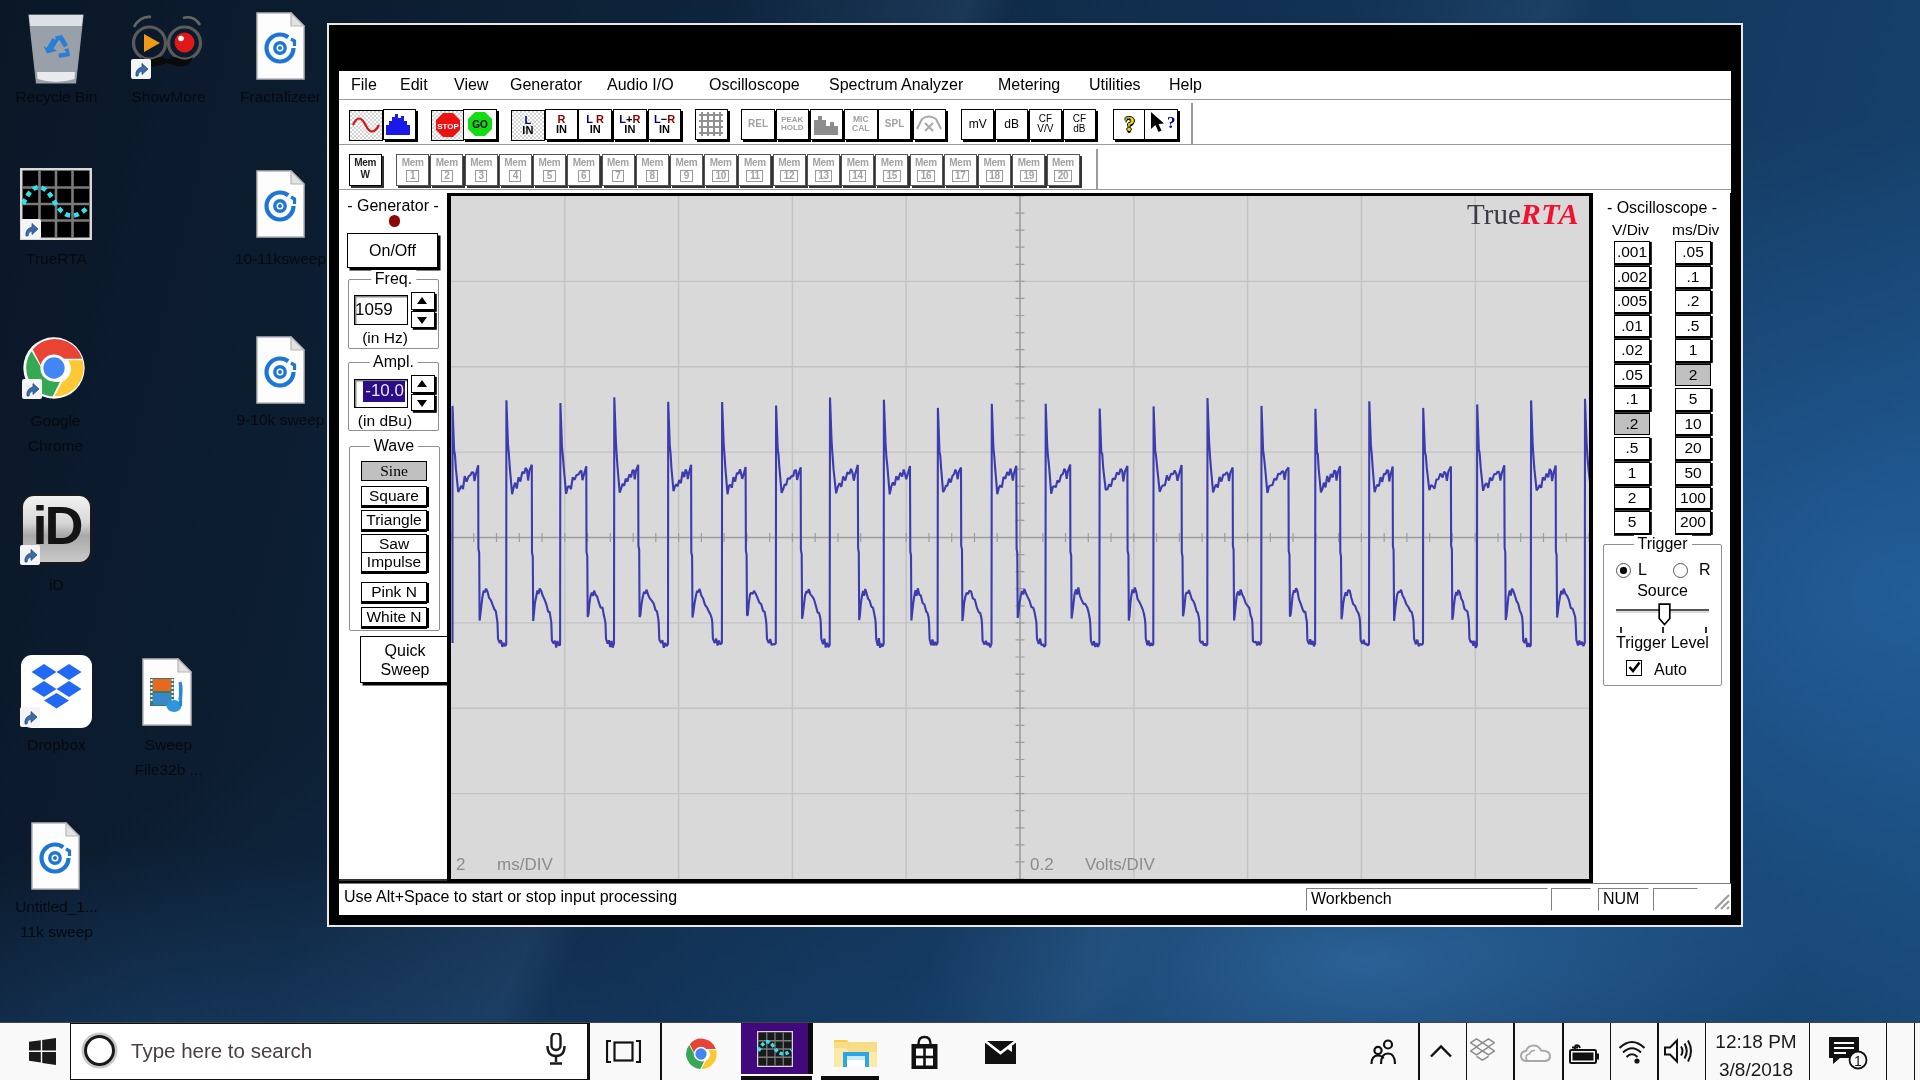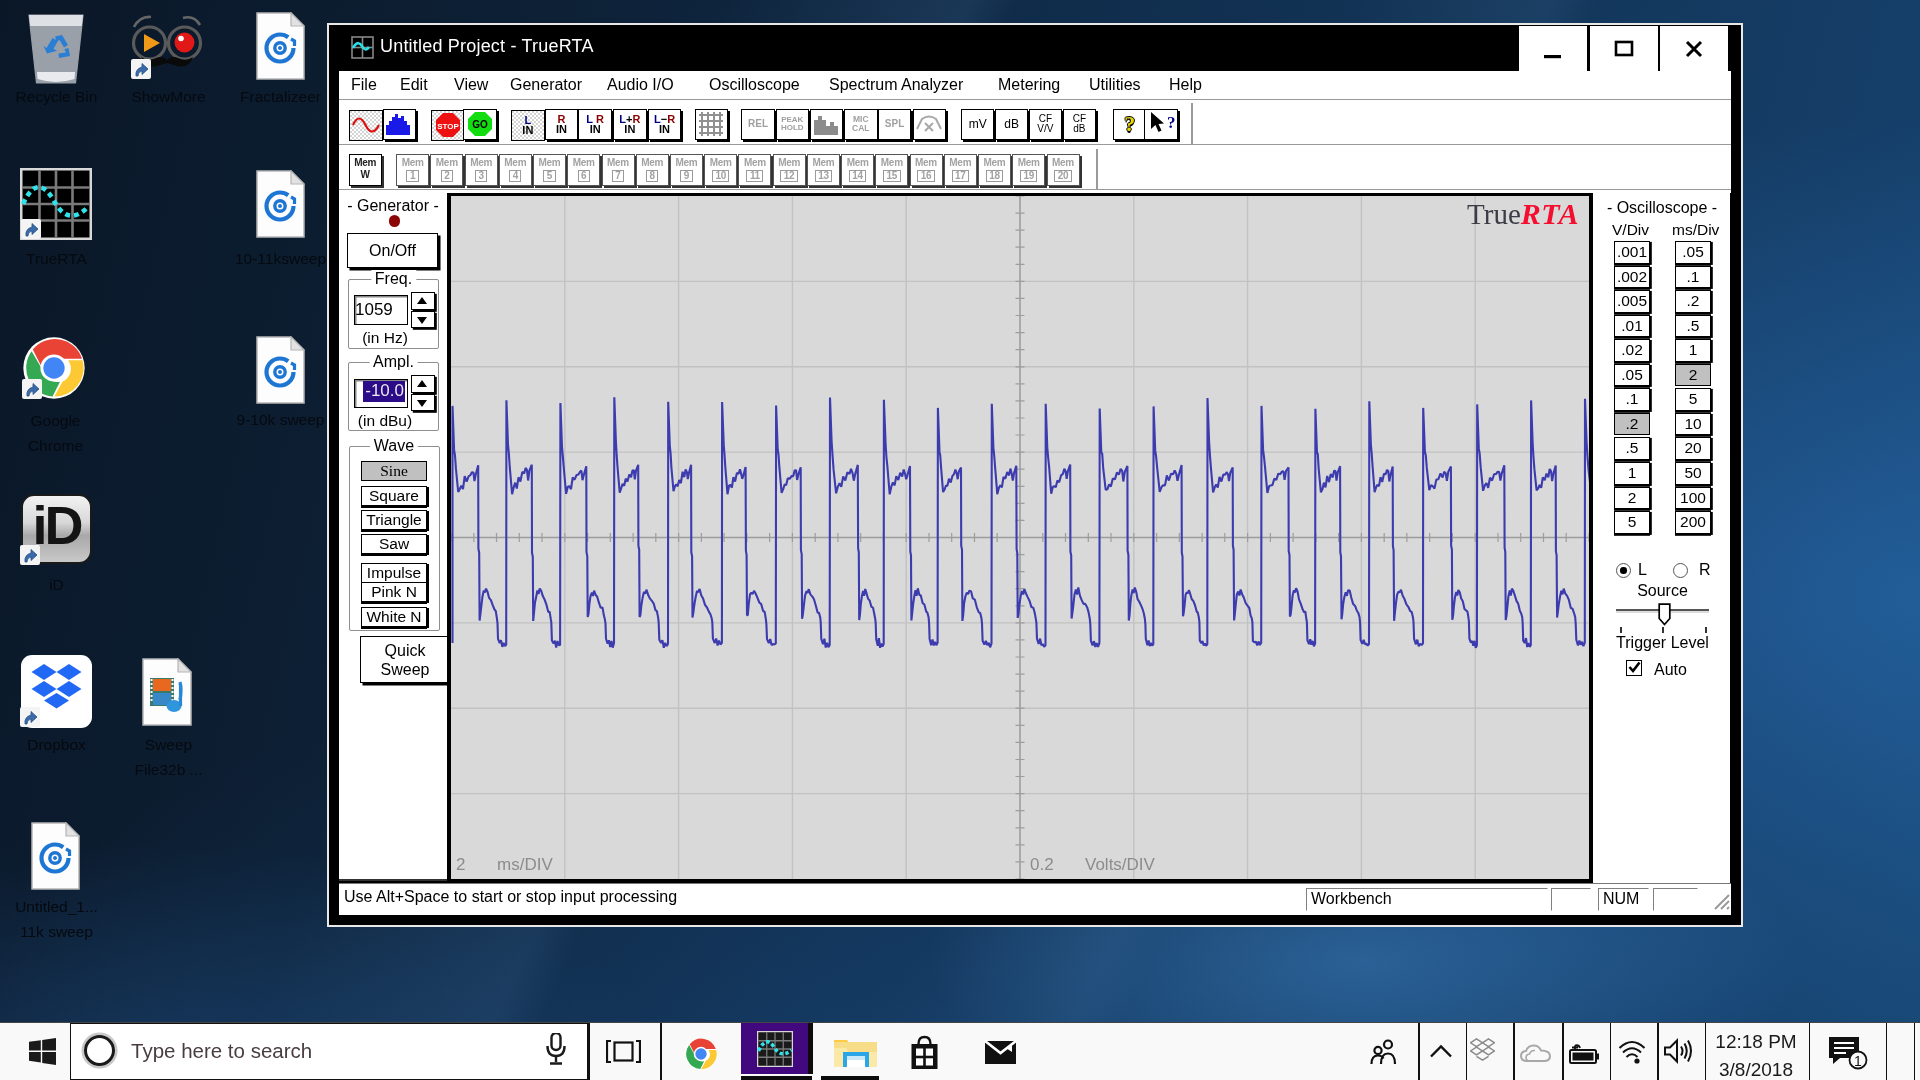--- a/index.html
+++ b/index.html
@@ -226,40 +226,20 @@
       <g stroke="#1e76d4" fill="none">
         <circle cx="24" cy="36" r="13.5" stroke-width="4.2" stroke-dasharray="72 13"></circle>
         <path d="M35 27 l3.5 2 v5" stroke-width="3.2"></path>
         <circle cx="24" cy="36" r="5.2" stroke-width="3.4"></circle>
         <circle cx="24" cy="36" r="1" stroke-width="2"></circle>
       </g>
     </svg>
 <div class="dlabel" style="left:0px;top:894px;width:113px;">Untitled_1...<br>11k sweep</div>
 
   <div id="win">
-    <div id="titlebar">
-      <svg id="titleicon" viewBox="0 0 23 23">
-        <rect x="1" y="1" width="21" height="21" fill="#000" stroke="#888" stroke-width="1.6"></rect>
-        <line x1="11.5" y1="1" x2="11.5" y2="22" stroke="#888" stroke-width="1.6"></line>
-        <line x1="1" y1="11.5" x2="22" y2="11.5" stroke="#888" stroke-width="1.6"></line>
-        <path d="M2 12 Q6.5 3.5 11 10 Q14.5 16.5 18 11" fill="none" stroke="#27e0e8" stroke-width="2.6"></path>
-      </svg>
-      <div id="titletext">Untitled Project - TrueRTA</div>
-      <div class="wbtn" style="left:1190px;"><svg width="68" height="46">
-            <rect x="25" y="29" width="17" height="3.2" fill="#000"></rect>
-          </svg></div>
-      <div style="position:absolute;left:1259px;top:1px;width:2px;height:46px;background:#000;"></div>
-      <div class="wbtn" style="left:1261px;"><svg width="68" height="46">
-            <rect x="26" y="16" width="16" height="13" fill="none" stroke="#000" stroke-width="2.6"></rect>
-          </svg></div>
-      <div style="position:absolute;left:1329px;top:1px;width:2px;height:46px;background:#000;"></div>
-      <div class="wbtn" style="left:1331px;"><svg width="68" height="46">
-            <path d="M27 16 L41 30 M41 16 L27 30" stroke="#000" stroke-width="3"></path>
-          </svg></div>
-    </div>
 
     <div id="menubar">
       <span style="left:12px;">File</span>
       <span style="left:61px;">Edit</span>
       <span style="left:115px;">View</span>
       <span style="left:171px;">Generator</span>
       <span style="left:268px;">Audio I/O</span>
       <span style="left:370px;">Oscilloscope</span>
       <span style="left:490px;">Spectrum Analyzer</span>
       <span style="left:659px;">Metering</span>
@@ -421,21 +401,21 @@
         </div>
       </div>
 <div class="abs" style="left:15px;top:387px;width:82px;text-align:center;font-size:15.5px;">(in dBu)</div>
 <div class="group" style="left:19.5px;top:421px;width:91px;height:185px;">
         <div class="glabel">Wave</div>
       </div>
 <div class="wavebtn sel" style="top:436.3px;left:32px;font-family:Liberation Serif, serif;">Sine</div>
 <div class="wavebtn" style="top:460.5px;left:32px;">Square</div>
 <div class="wavebtn" style="top:484.7px;left:32px;">Triangle</div>
 <div class="wavebtn" style="top:508.9px;left:32px;">Saw</div>
-<div class="wavebtn" style="top:538px;left:32px;text-align:right;">Impulse</div>
+<div class="wavebtn" style="top:527px;left:32px;text-align:right;">Impulse</div>
 <div class="wavebtn" style="top:557.3px;left:32px;">Pink N</div>
 <div class="wavebtn" style="top:581.5px;left:32px;">White N</div>
 <div class="cbtn" style="left:22px;top:611px;width:90px;height:47px;line-height:19px;margin-left:9px;">Quick<br>Sweep</div>
 
     <div id="plot">
       <svg id="plotinner" viewBox="0 0 1138 683">
 <rect x="0" y="0" width="1138.0" height="683.0" fill="#d9d9d9"></rect>
 <line x1="113.8" y1="0" x2="113.8" y2="683.0" stroke="#c2c2c2" stroke-width="1.4"></line>
 <line x1="227.6" y1="0" x2="227.6" y2="683.0" stroke="#c2c2c2" stroke-width="1.4"></line>
 <line x1="341.4" y1="0" x2="341.4" y2="683.0" stroke="#c2c2c2" stroke-width="1.4"></line>
@@ -486,20 +466,23 @@
 <div class="sbtn" style="left:1346px;top:265.1px;">.2</div>
 <div class="sbtn" style="left:1346px;top:289.6px;">.5</div>
 <div class="sbtn" style="left:1346px;top:314.2px;">1</div>
 <div class="sbtn sel" style="left:1346px;top:338.8px;">2</div>
 <div class="sbtn" style="left:1346px;top:363.3px;">5</div>
 <div class="sbtn" style="left:1346px;top:387.9px;">10</div>
 <div class="sbtn" style="left:1346px;top:412.4px;">20</div>
 <div class="sbtn" style="left:1346px;top:437.0px;">50</div>
 <div class="sbtn" style="left:1346px;top:461.5px;">100</div>
 <div class="sbtn" style="left:1346px;top:486.1px;">200</div>
+<div class="group" style="left:1274px;top:519px;width:119px;height:142px;background:transparent;">
+        <div class="glabel">Trigger</div>
+      </div>
 <div class="abs" style="left:1287px;top:538px;width:15px;height:15px;border-radius:50%;border:1.6px solid #555;background:#fff;"></div>
 <div class="abs" style="left:1291.2px;top:542.2px;width:6.5px;height:6.5px;border-radius:50%;background:#000;"></div>
 <div class="abs" style="left:1309px;top:536px;font-size:16px;">L</div>
 <div class="abs" style="left:1344px;top:537.5px;width:15px;height:15px;border-radius:50%;border:1.6px solid #555;background:#fff;"></div>
 <div class="abs" style="left:1370px;top:536px;font-size:16px;">R</div>
 <div class="abs" style="left:1274px;top:557px;width:119px;text-align:center;font-size:16px;">Source</div>
 <div class="abs" style="left:1287px;top:584px;width:93px;height:4px;background:#555;border-bottom:2px solid #ddd;"></div>
 <svg class="abs" style="left:1329px;top:578px;" width="13" height="23" viewBox="0 0 13 23">
         <path d="M1.2 1.2 H11.8 V15.5 L6.5 21.5 L1.2 15.5 Z" fill="#fff" stroke="#000" stroke-width="1.7"></path>
       </svg>

